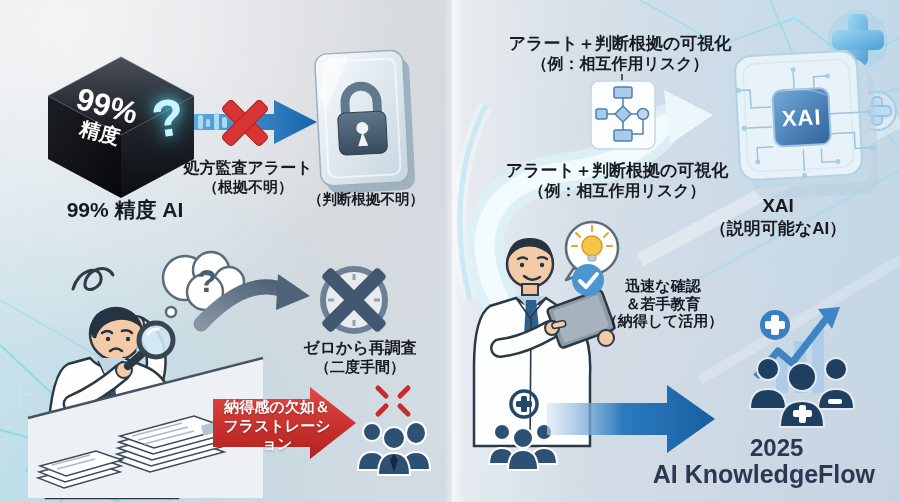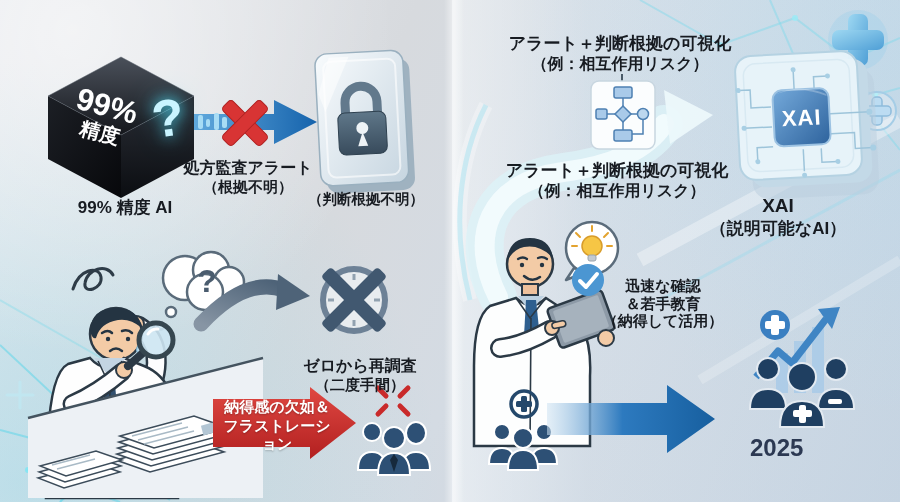--- a/index.html
+++ b/index.html
@@ -137,21 +137,21 @@
       <circle cx="52" cy="80" r="6" fill="#eef3f6"></circle>
       <polygon points="52,84 47,98 57,98" fill="#eef3f6"></polygon>
     </g>
   </svg>
 
   <div class="txt" style="left:163px;top:158px;width:170px">
     <span style="font-size:16px">処方監査アラート</span>
     <span style="font-size:15px">（根拠不明）</span>
   </div>
   <div class="txt" style="left:36px;top:197px;width:178px">
-    <span style="font-size:17px">99% 精度 AI</span>
+    <span style="font-size:21px">99% 精度 AI</span>
   </div>
   <div class="txt" style="left:280px;top:191px;width:172px">
     <span style="font-size:14.5px">（判断根拠不明）</span>
   </div>
 
   <svg class="abs" style="left:28px;top:246px;z-index:3" width="235" height="252" viewBox="0 0 235 252">
     <path transform="translate(45,15)" d="M0,28 C6,8 26,4 28,16 C30,28 10,34 12,22 C14,8 34,2 40,14" stroke="#2e3c48" stroke-width="3" fill="none" stroke-linecap="round"></path>
     <g transform="translate(127,2)">
       <g fill="#ffffff" stroke="#5a6b7a" stroke-width="2.5">
         <circle cx="30" cy="30" r="22"></circle>
@@ -234,21 +234,21 @@
       <line x1="28" y1="22" x2="32" y2="26"></line>
         <line x1="64" y1="54" x2="60" y2="50"></line>
       <line x1="28" y1="58" x2="32" y2="54"></line>
         <line x1="64" y1="26" x2="60" y2="30"></line>
     </g>
     <g transform="translate(46,40)">
       <rect x="-40" y="-7" width="80" height="14" rx="4" fill="#415870" transform="rotate(45)"></rect>
       <rect x="-40" y="-7" width="80" height="14" rx="4" fill="#415870" transform="rotate(-45)"></rect>
     </g>
   </svg>
-  <div class="txt" style="left:290px;top:356px;width:140px">
+  <div class="txt" style="left:290px;top:338px;width:140px">
     <span style="font-size:16px">ゼロから再調査</span>
     <span style="font-size:15px">（二度手間）</span>
   </div>
 
   <svg class="abs" style="left:213px;top:385px;z-index:4" width="145" height="76" viewBox="0 0 145 76">
     <defs>
       <linearGradient id="gradRed" x1="0" y1="0" x2="0" y2="1">
         <stop offset="0" stop-color="#e04842"></stop>
           <stop offset="1" stop-color="#b22020"></stop>
       </linearGradient>
@@ -459,14 +459,15 @@
     <rect x="22" y="6" width="20" height="52" rx="7" fill="url(#gradCross)"></rect>
     <rect x="6" y="22" width="52" height="20" rx="7" fill="url(#gradCross)"></rect>
   </svg>
   <svg class="abs" style="left:856px;top:90px;z-index:2" width="42" height="42" viewBox="0 0 42 42">
     <circle cx="21" cy="21" r="19" fill="rgba(255,255,255,.25)" stroke="#a5cde6" stroke-width="2"></circle>
     <rect x="16" y="7" width="10" height="28" rx="4" fill="#bcdcf2" stroke="#8fbcdc" stroke-width="1.5"></rect>
     <rect x="7" y="16" width="28" height="10" rx="4" fill="#bcdcf2" stroke="#8fbcdc" stroke-width="1.5"></rect>
   </svg>
 
   <div class="txt" style="left:750px;top:433px;width:125px;text-align:left;font-size:24px;color:#2b3852">2025</div>
+  <div class="txt" style="left:620px;top:459px;width:255px;text-align:right;font-size:25px;color:#2b3852">AI KnowledgeFlow</div>
 
 </div>
 
 </body></html>

